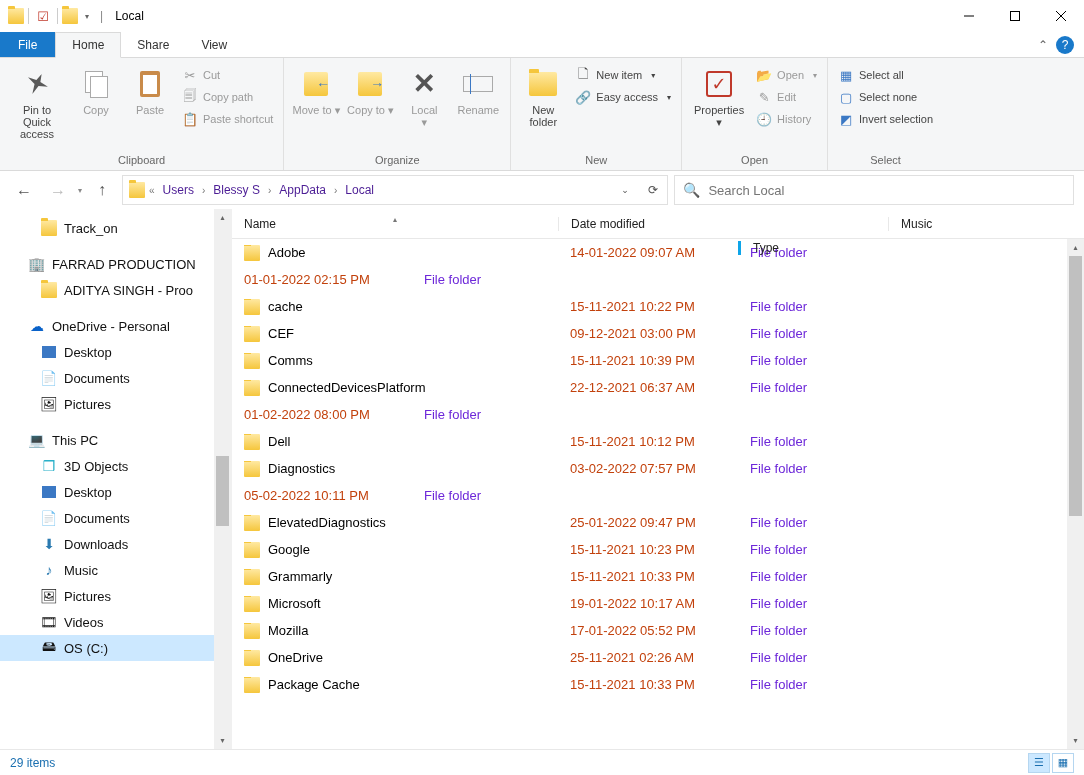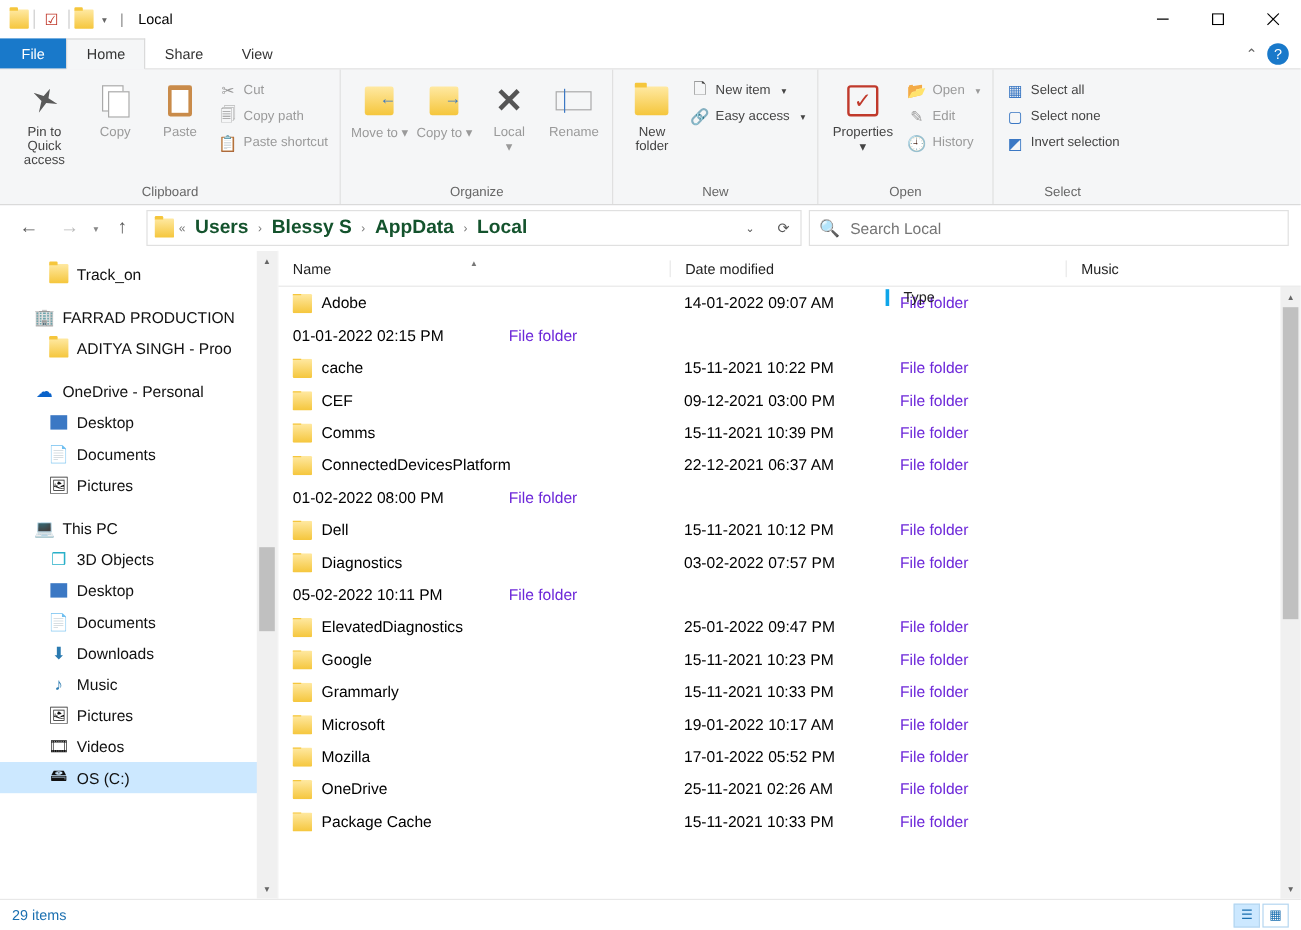--- a/index.html
+++ b/index.html
@@ -40,21 +40,21 @@
 .rbtn-sm.disabled { color: #9a9a9a; }
 .rbtn-sm .sico { width: 16px; height: 16px; display: flex; align-items: center; justify-content: center; font-size: 13px; }
 .vstack { display: flex; flex-direction: column; }
 
 
 .navbar { height: 38px; display: flex; align-items: center; padding: 4px 10px; gap: 6px; }
 .nav-arrow { width: 28px; height: 28px; display: flex; align-items: center; justify-content: center; color: #555; font-size: 16px; }
 .nav-arrow.disabled { color: #bbb; }
 .nav-dd { font-size: 8px; color: #888; }
 .addr { flex: 1; height: 30px; border: 1px solid #e0e0e0; display: flex; align-items: center; gap: 2px; padding-left: 6px; }
-.addr .crumb { padding: 0 4px; font-size: 16px; color: #14532d; font-weight: bold; }
+.addr .crumb { padding: 0 4px; font-size: 12px; color: #4c1d95; }
 .addr .crumb-sep { font-size: 10px; color: #777; padding: 0 2px; }
 .addr .addr-right { margin-left: auto; display: flex; }
 .addr .addr-btn { width: 28px; height: 28px; display: flex; align-items: center; justify-content: center; color: #555; }
 .searchbox { width: 400px; height: 30px; border: 1px solid #e0e0e0; display: flex; align-items: center; padding: 0 8px; gap: 8px; }
 .searchbox input { border: none; outline: none; font-size: 13px; flex: 1; }
 .search-icon { color: #777; font-size: 14px; }
 
 
 .content { flex: 1; display: flex; min-height: 0; }
 .navpane { width: 232px; overflow: hidden; position: relative; border-right: 1px solid #f0f0f0; }
@@ -74,21 +74,21 @@
 .colhdr .col { padding-left: 12px; position: relative; }
 .col.name { width: 326px; }
 .col.date { width: 180px; border-left: 1px solid #e8e8e8; }
 .col.type { width: 150px; border-left: 3px solid #0ea5e9; margin-top: 48px; }
 .col.size { width: 100px; border-left: 1px solid #e8e8e8; }
 .sort-ind { position: absolute; top: -2px; left: 50%; transform: translateX(-50%); font-size: 8px; color: #777; }
 .listbody { flex: 1; overflow: hidden; }
 .row { display: flex; align-items: center; height: 27px; font-size: 13px; }
 .row .cell { padding-left: 12px; overflow: hidden; text-overflow: ellipsis; white-space: nowrap; }
 .row .cell.name { width: 326px; display: flex; align-items: center; gap: 8px; }
-.row .cell.date { width: 180px; color: #000000; }
+.row .cell.date { width: 180px; color: #c2410c; }
 .row .cell.type { width: 150px; color: #6d28d9; }
 .row .cell.size { width: 100px; }
 .lp-scroll { position: absolute; right: 0; top: 30px; bottom: 0; width: 17px; background: #f0f0f0; display: flex; flex-direction: column; }
 .lp-scroll .arrow { height: 17px; display: flex; align-items: center; justify-content: center; font-size: 8px; color: #666; }
 .lp-scroll .track { flex: 1; position: relative; }
 .lp-scroll .thumb { position: absolute; left: 2px; right: 2px; top: 0; height: 260px; background: #c0c0c0; }
 
 
 .statusbar { height: 26px; border-top: 1px solid #e8e8e8; display: flex; align-items: center; padding: 0 10px; font-size: 12px; color: #1a6fb0; }
 .statusbar .view-toggles { margin-left: auto; display: flex; gap: 2px; }

